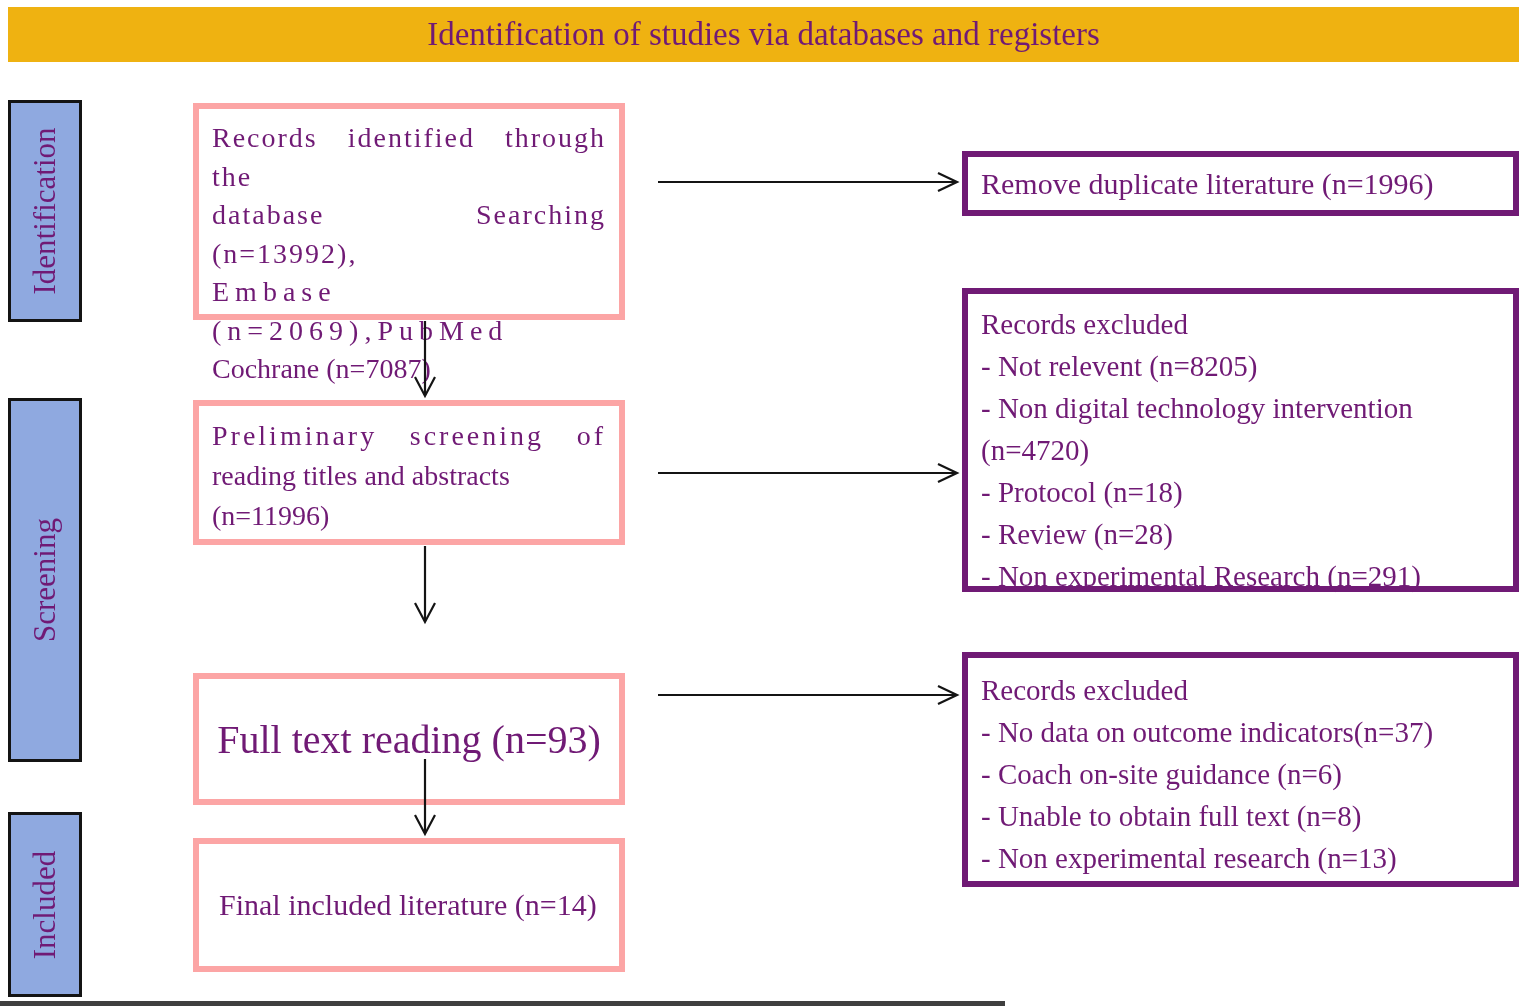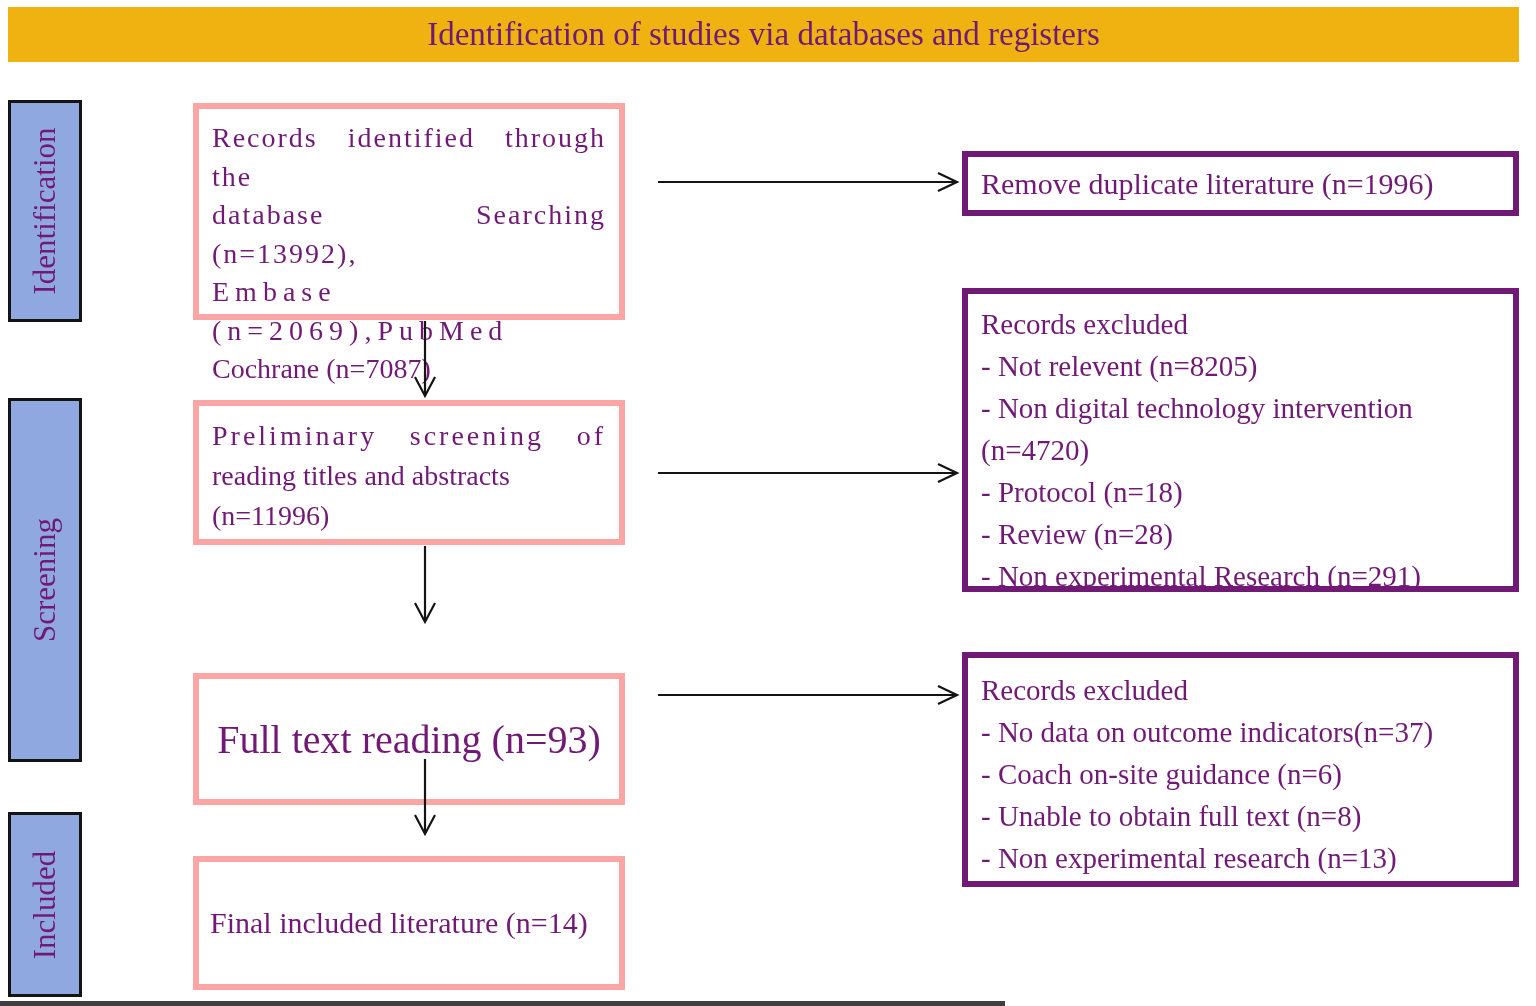--- a/index.html
+++ b/index.html
@@ -46,21 +46,21 @@
   .fbox {
     position: absolute;
     left: 193px; width: 432px;
     background: #ffffff;
     border: 6px solid #fca5a5;
     box-sizing: border-box;
   }
   #fbox-0 { top: 103px; height: 217px; padding: 10px 13px; font-size: 28px; line-height: 38.5px; }
   #fbox-1 { top: 400px; height: 145px; padding: 10px 13px; font-size: 28px; line-height: 40px; }
   #fbox-2 { top: 626px; height: 132px; display: flex; align-items: center; justify-content: center; font-size: 40px; margin-top: 47px; }
-  #fbox-3 { top: 856px; height: 134px; display: flex; align-items: center; padding-left: 11px; box-sizing: border-box; font-size: 30px; }
+  #fbox-3 { top: 838px; height: 134px; display: flex; align-items: center; padding-left: 20px; box-sizing: border-box; font-size: 30px; }
 
   .line { display: block; }
   .stretch { text-align: justify; text-align-last: justify; }
   .ls2 { letter-spacing: 2px; }
   .ls3 { letter-spacing: 3px; }
   .ls6 { letter-spacing: 6px; }
 
   
   .sbox {
     position: absolute;

